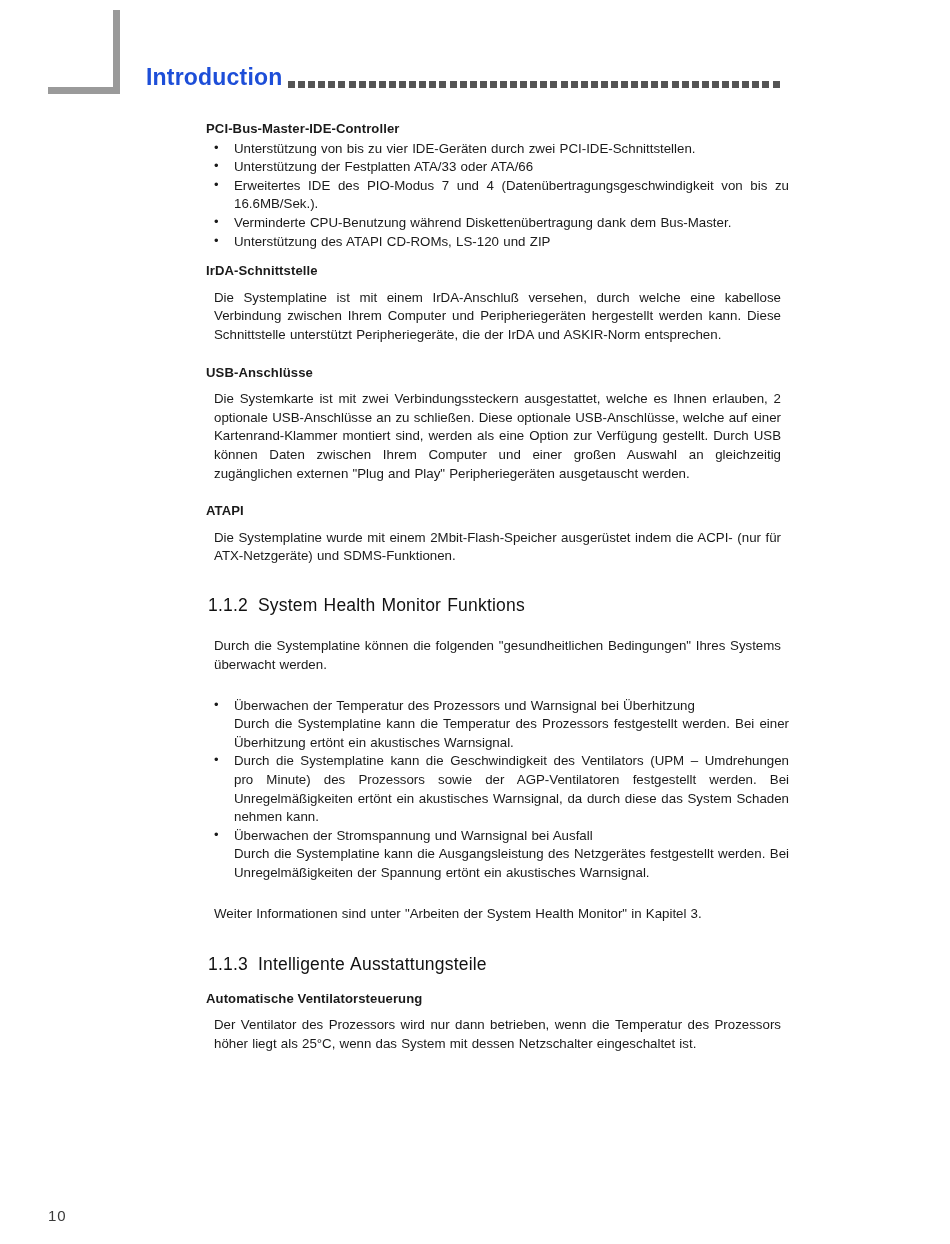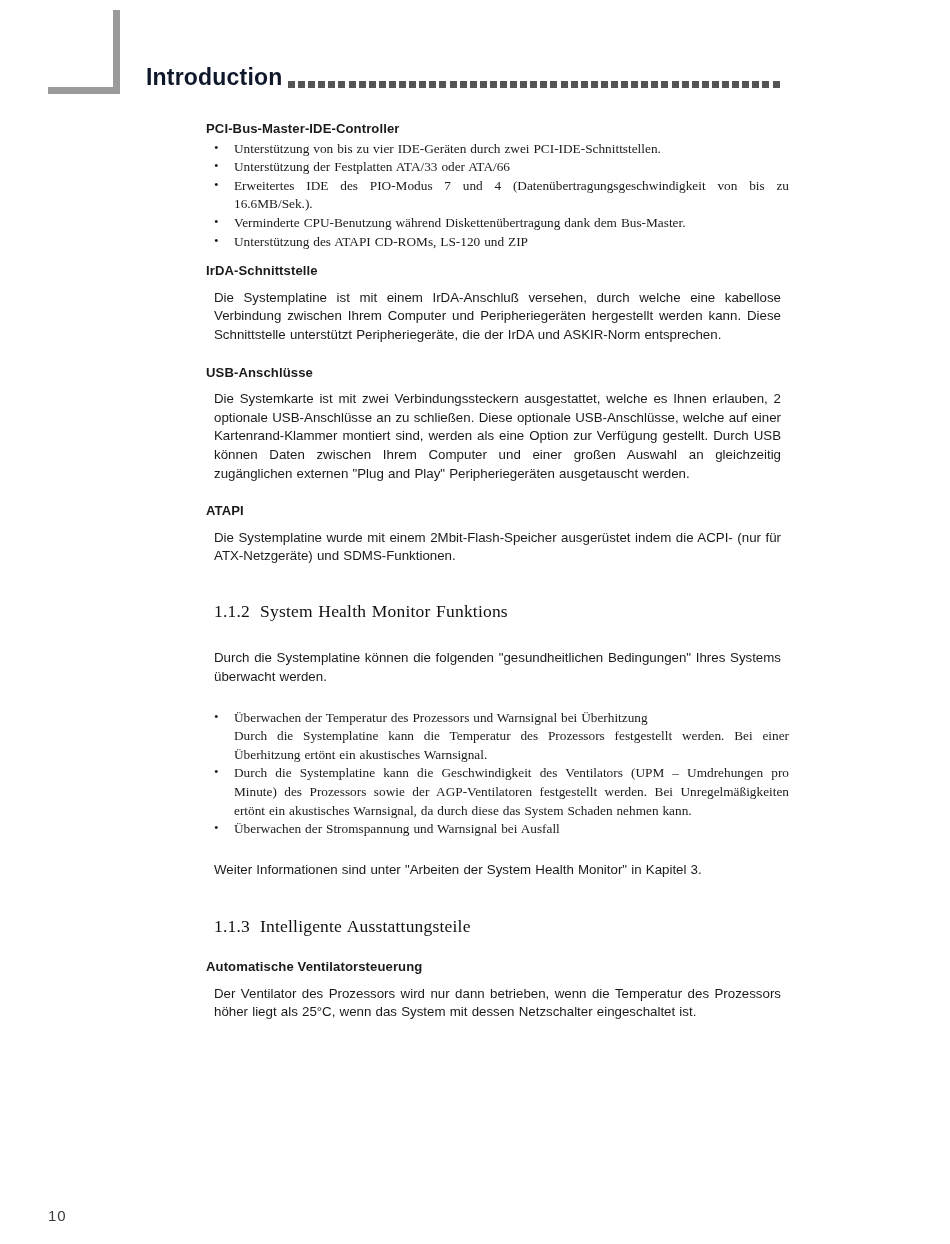--- a/index.html
+++ b/index.html
@@ -51,21 +51,21 @@
     width: 72px;
     height: 7px;
     background: #9a9a9a;
   }
   .header-title {
     position: absolute;
     left: 146px;
     top: 66px;
     font-size: 23px;
     font-weight: bold;
-    color: #0f172a;
+    color: #1d4ed8;
     letter-spacing: 0.2px;
     line-height: 1;
   }
   .dot-rule {
     position: absolute;
     left: 288px;
     top: 80px;
     width: 492px;
     height: 8px;
     display: flex;
@@ -109,43 +109,41 @@
     list-style: none;
     margin: 0;
     padding: 0;
   }
   ul.bullets > li {
     position: relative;
     padding-left: 28px;
     margin: 0 0 0 0;
     text-align: justify;
     word-spacing: 0.6px;
-    font-family: Liberation Serif, serif;
   }
   ul.bullets > li::before {
     content: "\2022";
     position: absolute;
     left: 8px;
     top: -1px;
     font-size: 13px;
     color: #1a1a1a;
   }
   ul.bullets > li .sub {
     display: block;
     text-align: justify;
   }
 
   h2.num-head {
     font-size: 17.5px;
     font-weight: normal;
     color: #111111;
-    margin: 8px;
+    margin: 2px;
     letter-spacing: 0.2px;
     word-spacing: 1px;
-    font-family: Liberation Serif, serif;
   }
   h2.num-head .num { margin-right: 10px; }
 
   
   .page-number {
     position: absolute;
     left: 48px;
     top: 1207px;
     font-size: 15px;
     color: #3a3a3a;
@@ -257,20 +255,21 @@
     <ul class="bullets">
       <li>
         <span>Überwachen der Temperatur des Prozessors und Warnsignal bei Überhitzung</span>
         <span class="sub">Durch die Systemplatine kann die Temperatur des Prozessors festgestellt werden. Bei einer Überhitzung ertönt ein akustisches Warnsignal.</span>
       </li>
       <li>
         <span class="sub">Durch die Systemplatine kann die Geschwindigkeit des Ventilators (UPM – Umdrehungen pro Minute) des Prozessors sowie der AGP-Ventilatoren festgestellt werden. Bei Unregelmäßigkeiten ertönt ein akustisches Warnsignal, da durch diese das System Schaden nehmen kann.</span>
       </li>
       <li>
         <span>Überwachen der Stromspannung und Warnsignal bei Ausfall</span>
+        <span class="sub">Durch die Systemplatine kann die Ausgangsleistung des Netzgerätes festgestellt werden. Bei Unregelmäßigkeiten der Spannung ertönt ein akustisches Warnsignal.</span>
       </li>
     </ul>
 
     <div class="gap-sm" style="height:14px"></div>
 
     <p class="para">Weiter Informationen sind unter "Arbeiten der System Health Monitor" in Kapitel 3.</p>
 
     <div class="gap-sm" style="height:22px"></div>
 
     <h2 class="num-head">

